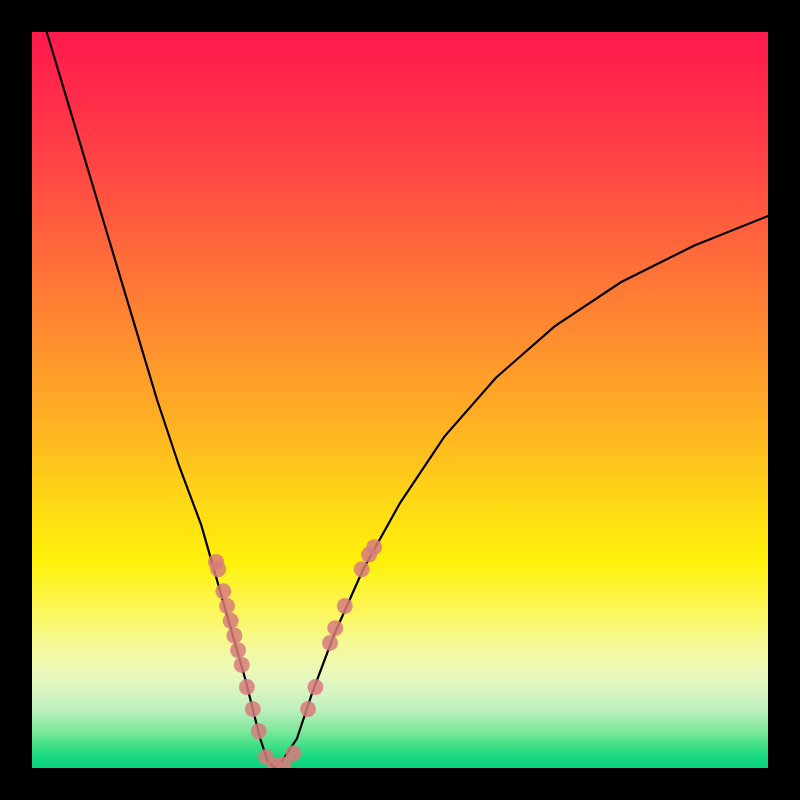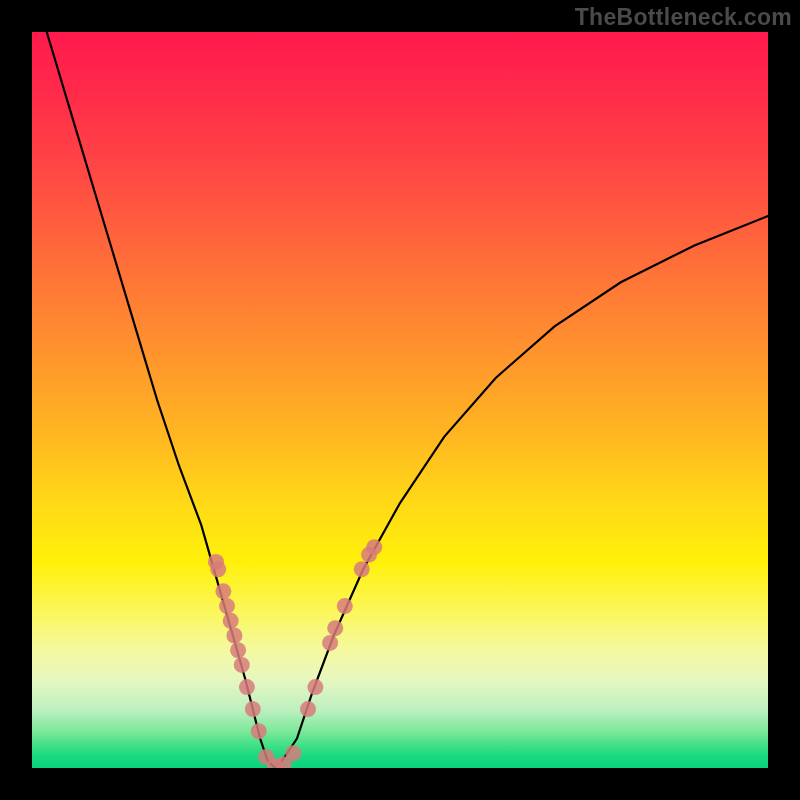--- a/index.html
+++ b/index.html
@@ -71,21 +71,20 @@
   .dot {
     fill: #d77b7b;
     fill-opacity: 0.85;
   }
 </style>
 </head>
 <body>
 
 <div class="frame">
 
-  <div class="watermark">TheBottleneck.com</div>
 
   <div class="plot-area">
 
     <svg class="overlay" viewBox="0 0 736 736" preserveAspectRatio="none">
       <path id="curve-path" class="curve" d="M14.72 0.00 L36.80 73.60 L58.88 147.20 L80.96 220.80 L103.04 294.40 L125.12 368.00 L147.20 434.24 L169.28 493.12 L184.00 544.64 L198.72 596.16 L213.44 647.68 L220.80 677.12 L228.16 706.56 L235.52 728.64 L242.88 736.00 L250.24 728.64 L264.96 706.56 L279.68 662.40 L301.76 603.52 L331.20 537.28 L368.00 471.04 L412.16 404.80 L463.68 345.92 L522.56 294.40 L588.80 250.24 L662.40 213.44 L736.00 184.00"></path>
       <g id="markers-group">
           <circle cx="184.00" cy="529.92" r="8" class="dot"></circle>
           <circle cx="186.21" cy="537.28" r="8" class="dot"></circle>
           <circle cx="191.36" cy="559.36" r="8" class="dot"></circle>
           <circle cx="195.04" cy="574.08" r="8" class="dot"></circle>

